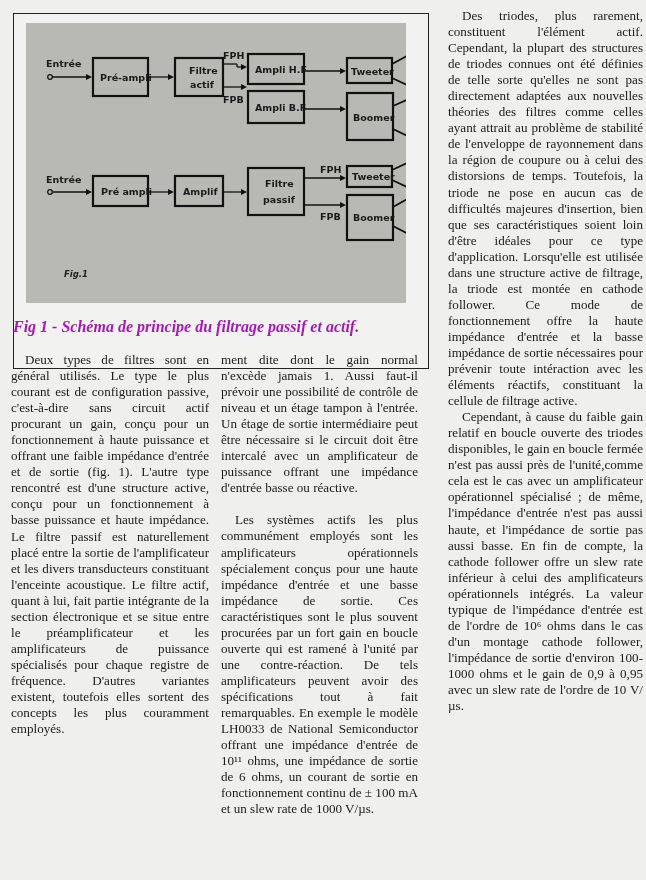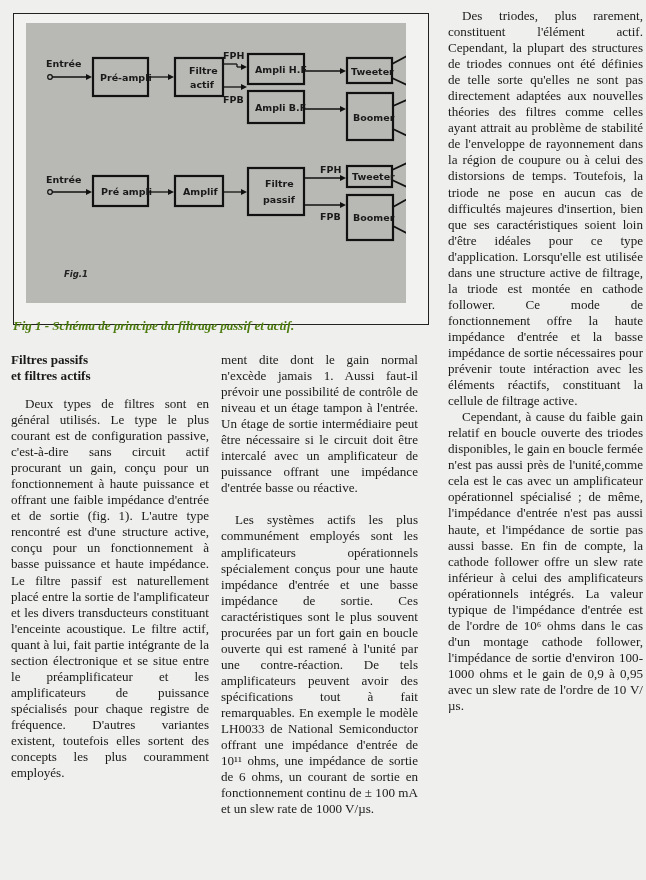--- a/index.html
+++ b/index.html
@@ -3,36 +3,36 @@
 <meta charset="utf-8">
 <style>
   html, body { margin:0; padding:0; }
   body {
     width:646px; height:880px; overflow:hidden; position:relative;
     background:#efefed;
     font-family:"Liberation Serif", "DejaVu Serif", serif;
     color:#1a1a1a;
   }
   .figure-frame {
-    position:absolute; left:13px; top:13px; width:416px; height:312px;
+    position:absolute; left:13px; top:13px; width:416px; height:356px;
     border:1.5px solid #222; box-sizing:border-box; background:#f2f2f0;padding-left:32px;
   }
   .figure-panel {
     position:absolute; left:12px; top:9px; width:380px; height:280px;
     background:#b8b8b4;
   }
   .figure-panel svg { position:absolute; left:0; top:0; width:380px; height:280px; }
   .blk rect { fill:none; stroke:#111; stroke-width:2.2; }
   .blk text, .lbl { font-family:"DejaVu Sans", sans-serif; font-size:9.5px; font-weight:bold; fill:#1a1a1a; }
   .wire { stroke:#111; stroke-width:1.3; fill:none; }
   .spk { fill:none; stroke:#111; stroke-width:1.8; }
   .figlbl { font-family:"DejaVu Sans", sans-serif; font-size:8.5px; font-style:italic; font-weight:bold; fill:#222; }
   .caption {
     position:absolute; left:13px; top:318px; width:420px;
-    font-size:13px; font-style:italic; font-weight:bold; color:#4d7c0f;
+    font-size:16px; font-style:italic; font-weight:bold; color:#a21caf;
   }
   .col { position:absolute; font-size:13.1px; line-height:16.05px; text-align:justify; }
   .col p { margin:0; text-indent:14px; }
   .col h3 { margin:0 0 12px 0; font-size:13.2px; font-weight:bold; line-height:16px; }
   .col .gap { height:16px; }
   #col1 { left:11px; top:352px; width:198px; }
   #col2 { left:221px; top:352px; width:197px; }
   #col3 { left:448px; top:8px; width:195px; }
 </style>
 </head>
@@ -141,24 +141,20 @@
       </g>
 
       <text class="figlbl" x="38" y="254">Fig.1</text>
     </svg>
   </div>
 </div>
 
 <div class="caption">Fig 1 - Schéma de principe du filtrage passif et actif.</div>
 
 <div class="col" id="col1">
-  <h3>
-    <span>Filtres passifs</span><br>
-    <span>et filtres actifs</span>
-  </h3>
   <p>Deux types de filtres sont en général utilisés. Le type le plus courant est de configuration passive, c'est-à-dire sans circuit actif procurant un gain, conçu pour un fonctionnement à haute puissance et offrant une faible impédance d'entrée et de sortie (fig. 1). L'autre type rencontré est d'une structure active, conçu pour un fonctionnement à basse puissance et haute impédance. Le filtre passif est naturellement placé entre la sortie de l'amplificateur et les divers transducteurs constituant l'enceinte acoustique. Le filtre actif, quant à lui, fait partie intégrante de la section électronique et se situe entre le préamplificateur et les amplificateurs de puissance spécialisés pour chaque registre de fréquence. D'autres variantes existent, toutefois elles sortent des concepts les plus couramment employés.</p>
 </div>
 
 <div class="col" id="col2">
   <p style="text-indent:0">ment dite dont le gain normal n'excède jamais 1. Aussi faut-il prévoir une possibilité de contrôle de niveau et un étage tampon à l'entrée. Un étage de sortie intermédiaire peut être nécessaire si le circuit doit être intercalé avec un amplificateur de puissance offrant une impédance d'entrée basse ou réactive.</p>
   <div class="gap"></div>
   <p>Les systèmes actifs les plus communément employés sont les amplificateurs opérationnels spécialement conçus pour une haute impédance d'entrée et une basse impédance de sortie. Ces caractéristiques sont le plus souvent procurées par un fort gain en boucle ouverte qui est ramené à l'unité par une contre-réaction. De tels amplificateurs peuvent avoir des spécifications tout à fait remarquables. En exemple le modèle LH0033 de National Semiconductor offrant une impédance d'entrée de 10¹¹ ohms, une impédance de sortie de 6 ohms, un courant de sortie en fonctionnement continu de ± 100 mA et un slew rate de 1000 V/µs.</p>
 </div>
 
 <div class="col" id="col3">

